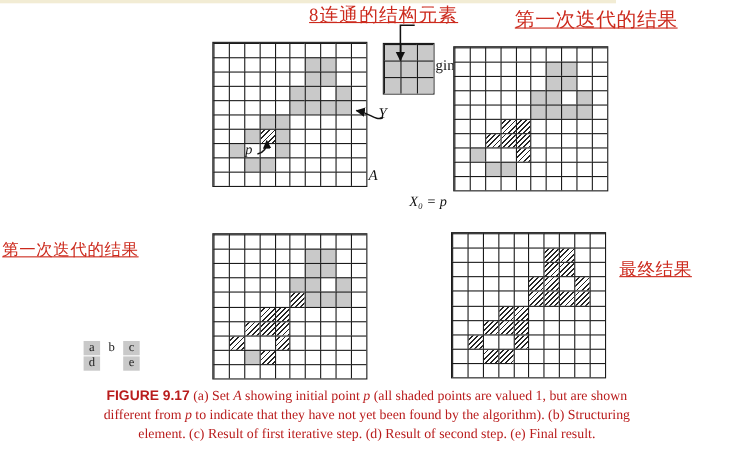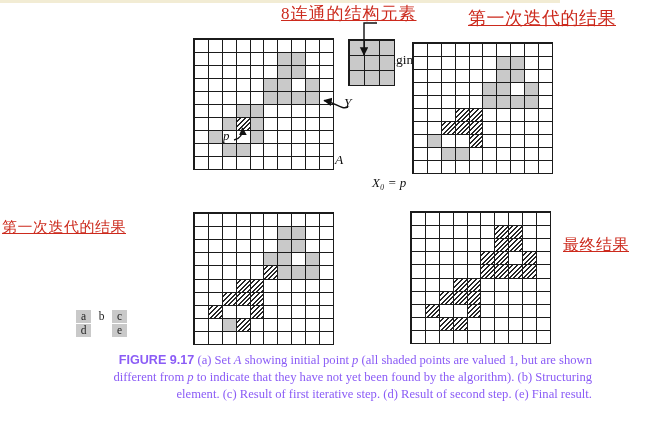--- a/index.html
+++ b/index.html
@@ -8,21 +8,21 @@
   .abs{position:absolute;}
   .red{color:#cc2a1d;font-family:"Liberation Serif",serif;text-decoration:underline;}
   .strip{background:#f2ecd4;}
   
   .mgrid{position:absolute;display:grid;border:1px solid #1b1b1b;background:#ffffff;box-sizing:content-box;}
   .mgrid .cell{border-top:1px solid #1b1b1b;border-left:1px solid #1b1b1b;box-sizing:border-box;}
   .mgrid .cell.shade{background:#c9c9c9;}
   .mgrid .cell.hatch{background:repeating-linear-gradient(135deg,#ffffff 0px,#ffffff 2.1px,#262626 2.1px,#262626 3.3px);}
   .ital{font-style:italic;}
   .lbl{font-family:"Liberation Serif",serif;color:#111;}
-  .cap{font-size:12.6px;line-height:16.8px;color:#8b5cf6;text-align:right;}
+  .cap{font-size:12.6px;line-height:16.8px;color:#b91c1c;text-align:center;}
   .cap .bold-sans{font-family:"Liberation Sans",sans-serif;font-weight:bold;}
   .chip{position:absolute;width:15px;height:13px;text-align:center;font-size:11.5px;line-height:13px;
         font-family:"Liberation Serif",serif;color:#222;}
   .chip.on{background:#c9c9c9;}
   svg{position:absolute;left:0;top:0;pointer-events:none;}
 </style>
 </head>
 <body>
 
 <div class="abs strip" style="left:0;top:0;width:560px;height:3px;"></div>

